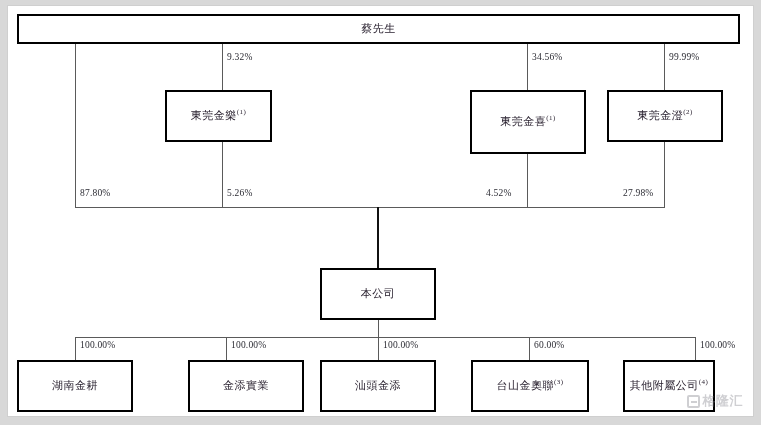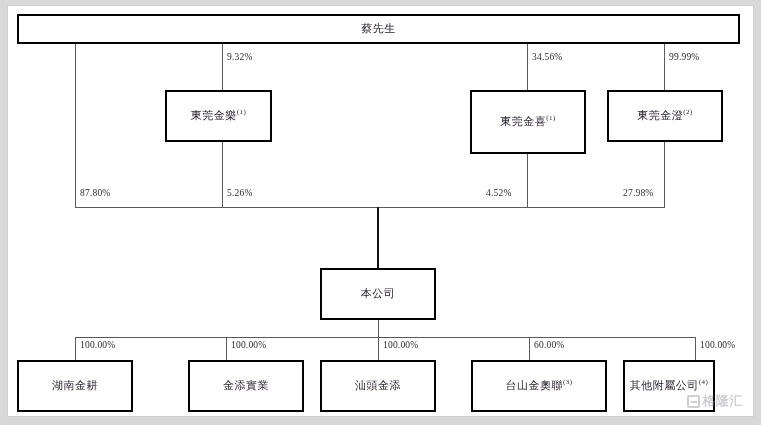--- a/index.html
+++ b/index.html
@@ -206,21 +206,21 @@
         <span>金添實業</span><sup></sup>
       </span>
     </div>
 
     <div class="node" style="left:312px; top:354px; width:116px; height:52px;">
       <span class="label">
         <span>汕頭金添</span><sup></sup>
       </span>
     </div>
 
-    <div class="node" style="left:463px; top:354px; width:136px; height:52px;">
+    <div class="node" style="left:463px; top:354px; width:118px; height:52px;">
       <span class="label">
         <span>台山金奧聯</span><sup>(3)</sup>
       </span>
     </div>
 
     <div class="node" style="left:615px; top:354px; width:92px; height:52px;">
       <span class="label">
         <span>其他附屬公司</span><sup>(4)</sup>
       </span>
     </div>

